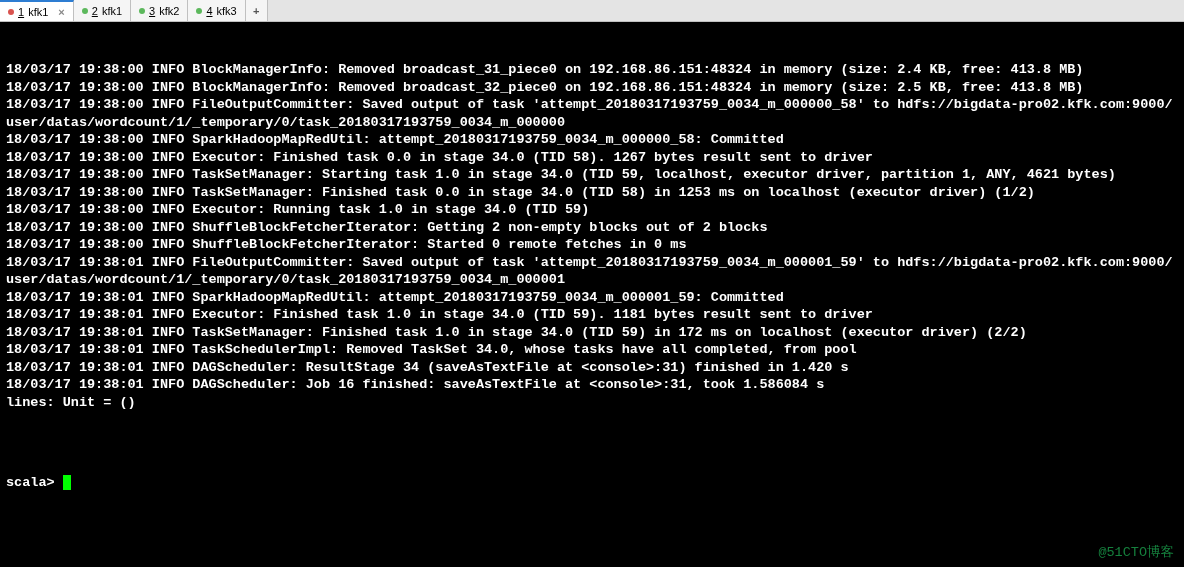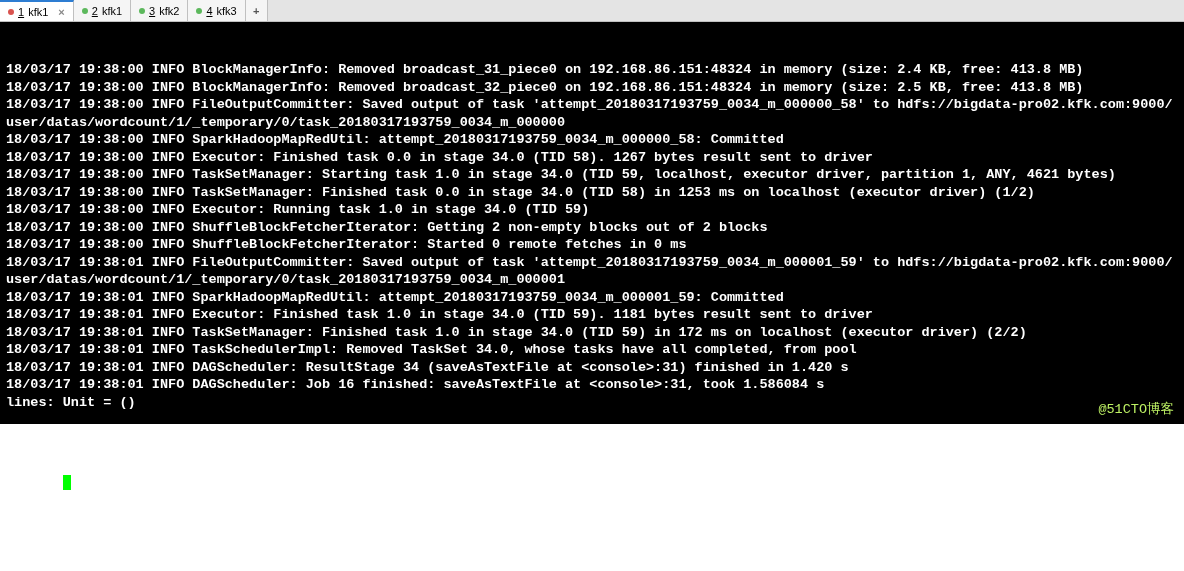--- a/index.html
+++ b/index.html
@@ -52,37 +52,37 @@
   color: #555;
 }
 .terminal {
   background: #000;
   color: #fff;
   font-size: 13.5px;
   line-height: 17.5px;
   padding: 4px 6px;
   white-space: pre-wrap;
   word-break: break-all;
-  height: 402px;
+  height: 545px;
   position: relative;
   font-weight: bold;
 }
 .prompt-line { margin-top: 28px; }
 .cursor {
   display: inline-block;
   width: 8px;
   height: 15px;
   background: #00ff00;
   vertical-align: text-bottom;
 }
 .watermark {
   position: absolute;
   bottom: 6px;
   right: 10px;
-  color: #bef264;
+  color: #15803d;
   font-weight: normal;
 }
 </style>
 </head>
 <body>
 
 <div class="tab-bar" id="tab-bar">
     <div class="tab active">
       <span class="dot red"></span>
       <span class="num">1</span>

